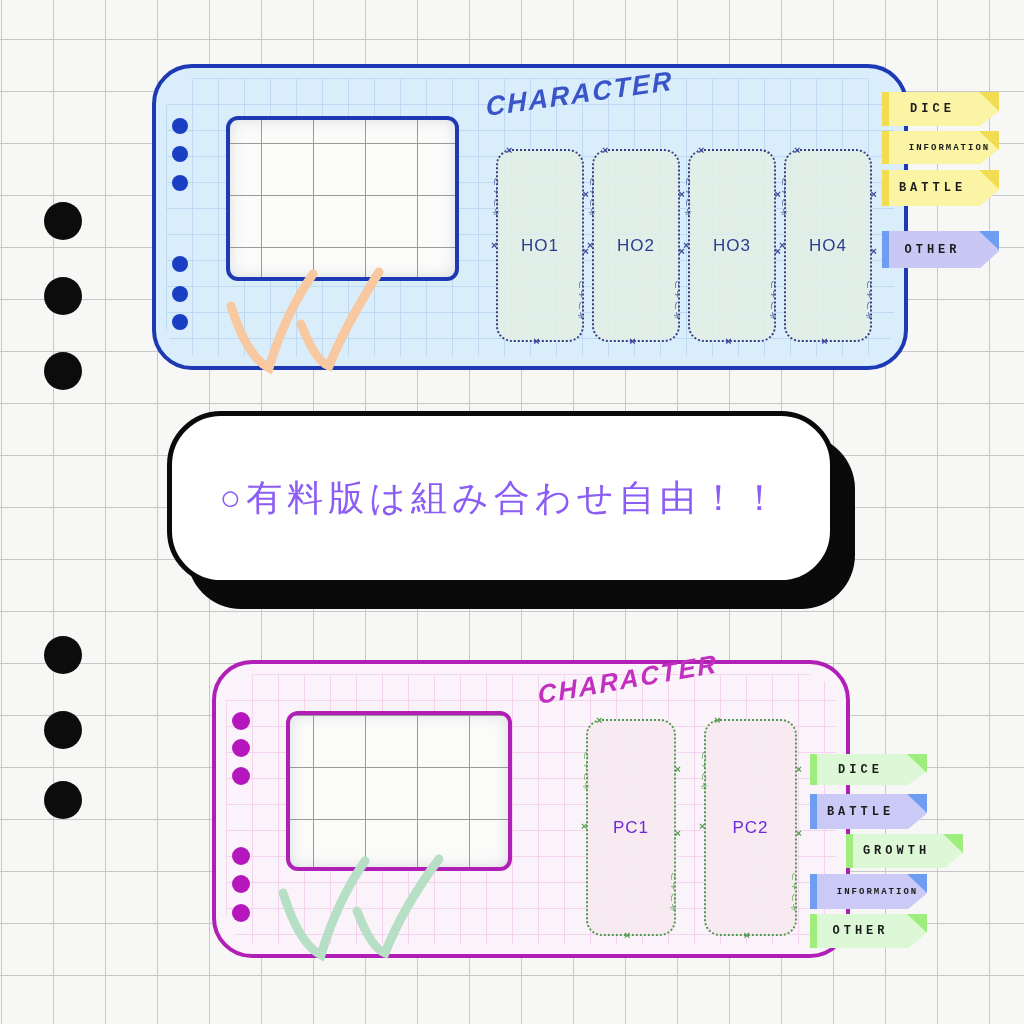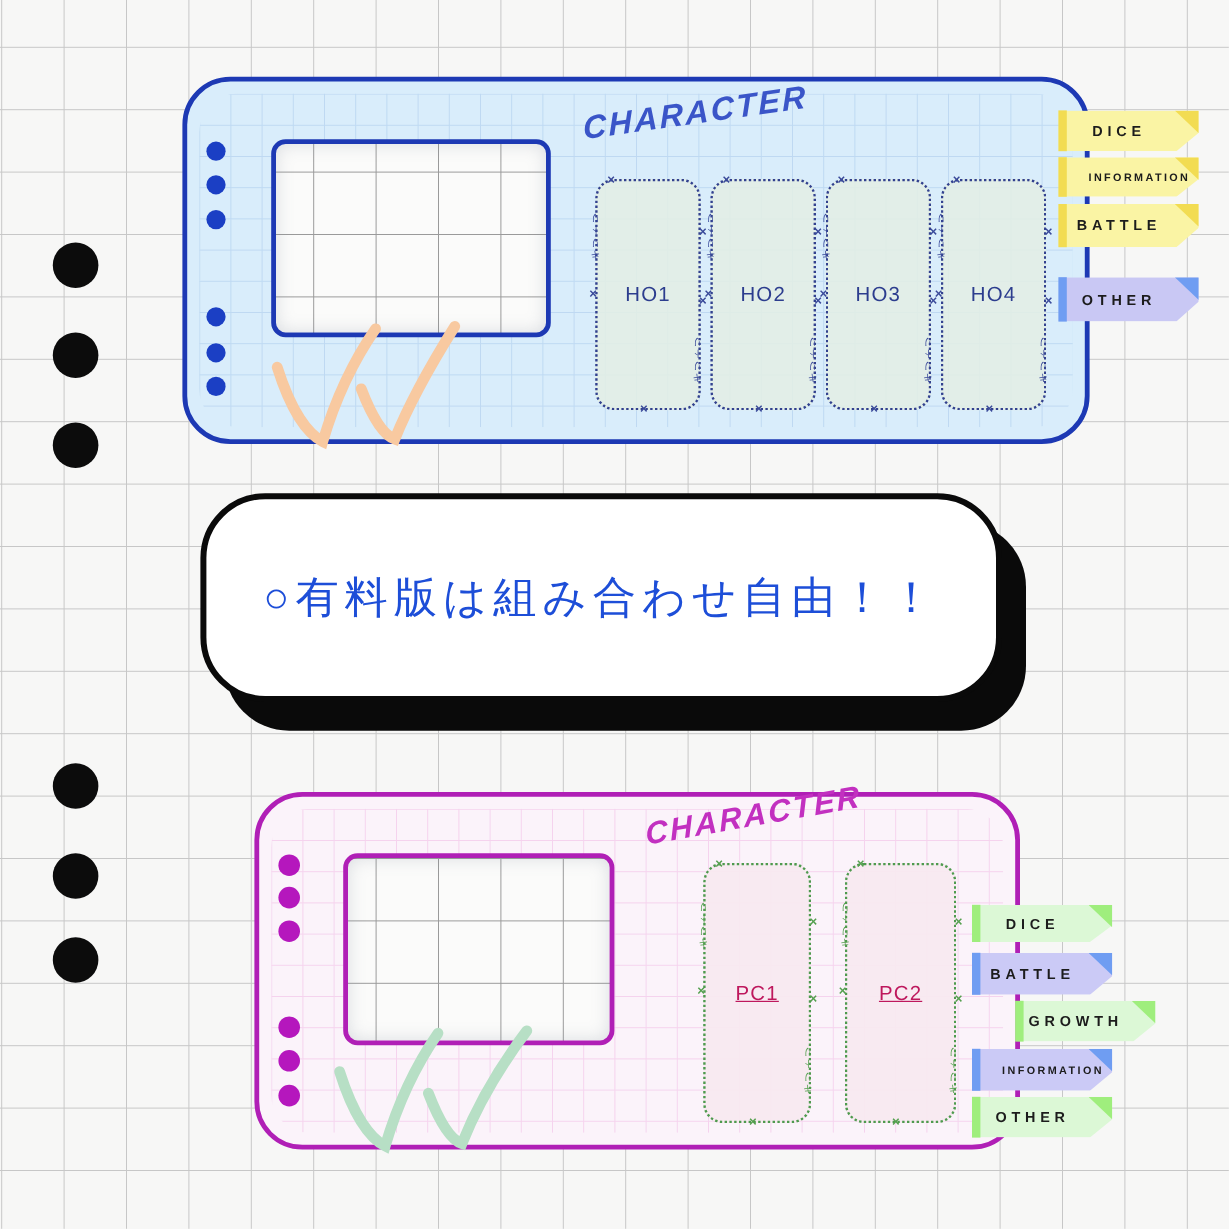--- a/index.html
+++ b/index.html
@@ -34,34 +34,34 @@
   .panel--bottom .photo-window{left:70px;top:47px;width:226px;height:160px;border-color:#b01fb6;}
   .panel-title{position:absolute;font-style:italic;font-weight:700;letter-spacing:2px;transform-origin:left center;}
   .panel--top .panel-title{left:330px;top:24px;font-size:27px;color:#3a55c8;transform:rotate(-8deg) skewX(-6deg);}
   .panel--bottom .panel-title{left:322px;top:16px;font-size:26px;color:#c230c0;transform:rotate(-10deg) skewX(-6deg);}
   
   .cutbox{position:absolute;box-sizing:border-box;border:2px dotted;border-radius:16px;display:flex;align-items:center;justify-content:center;}
   .panel--top .cutbox{border-color:#32418f;background:rgba(226,238,229,.88);}
   .panel--bottom .cutbox{border-color:#4e9a4e;background:rgba(247,233,240,.92);}
   .cutbox-label{font-size:17px;letter-spacing:1px;font-weight:400;}
   .panel--top .cutbox-label{color:#2c3d8e;}
-  .panel--bottom .cutbox-label{color:#be185d;text-decoration:underline;}
+  .panel--bottom .cutbox-label{color:#6d28d9;}
   .kiri{position:absolute;font-size:8px;letter-spacing:1px;writing-mode:vertical-rl;transform:rotate(180deg);}
   .kiri-left{left:-6px;top:16%;}
   .kiri-right{right:-6px;bottom:8%;}
   .cm{position:absolute;font-size:11px;font-weight:700;line-height:1;}
   .cm-tl{top:-6px;left:8px;}
   .cm-rt{top:20%;right:-7px;}
   .cm-lm{top:47%;left:-7px;}
   .cm-rm{top:50%;right:-7px;}
   .cm-bc{bottom:-7px;left:42%;}
   .panel--top .kiri,.panel--top .cm{color:#3a4a9a;}
   .panel--bottom .kiri,.panel--bottom .cm{color:#55a04f;}
   
-  .tab{position:absolute;width:117px;}
+  .tab{position:absolute;width:117px;font-family:Liberation Mono, monospace;}
   .tab::before{content:"";position:absolute;inset:0;background:var(--body);
     clip-path:polygon(0 0,100% 0,100% 55%,84% 100%,0 100%);}
   .tab-strip{position:absolute;left:0;top:0;width:7px;height:100%;background:var(--accent);}
   .tab-fold{position:absolute;right:0;top:0;width:20px;height:19px;background:var(--accent);
     clip-path:polygon(0 0,100% 0,100% 100%);}
   .tab-label{position:absolute;left:8px;right:24px;top:0;bottom:0;display:flex;align-items:center;justify-content:center;
     font-size:12px;font-weight:700;letter-spacing:4px;color:#1c1c1c;}
   .tab-label--small{font-size:9px;letter-spacing:2px;padding-left:34px;}
   .tab--yellow{--body:#faf4a4;--accent:#f2dc52;}
   .tab--purple{--body:#c9c8f4;--accent:#6f9df2;}
@@ -69,21 +69,21 @@
   .tab--lavender{--body:#cbcaf6;--accent:#6f9df2;}
   
   .doodle{position:absolute;overflow:visible;}
   .panel--top .doodle{left:65px;top:194px;}
   .panel--bottom .doodle{left:55px;top:183px;}
   
   .banner{position:absolute;left:167px;top:411px;width:668px;height:174px;box-sizing:border-box;
     background:#ffffff;border:5px solid #0a0a0a;border-radius:54px;
     box-shadow:20px 24px 0 0 #0a0a0a;
     display:flex;align-items:center;justify-content:center;}
-  .banner-text{font-size:36px;letter-spacing:5px;color:#1d4ed8;white-space:nowrap;}
+  .banner-text{font-size:36px;letter-spacing:5px;color:#8b5cf6;white-space:nowrap;}
 </style>
 </head>
 <body>
 
 <section class="panel panel--top">
   <div class="panel-grid"></div>
   <div class="panel-title">CHARACTER</div>
   <div class="photo-window"></div>
   <svg class="doodle" width="163" height="114" viewBox="0 0 163 114">
     <path d="M10 44 C 22 82, 36 100, 48 106 C 58 72, 74 38, 92 12" fill="none" stroke="#f8c9a0" stroke-width="9" stroke-linecap="round"></path>

